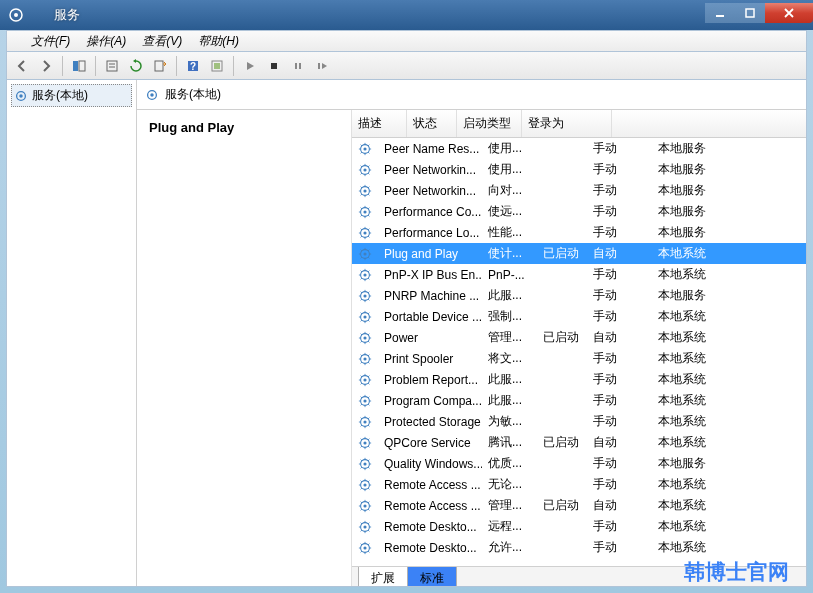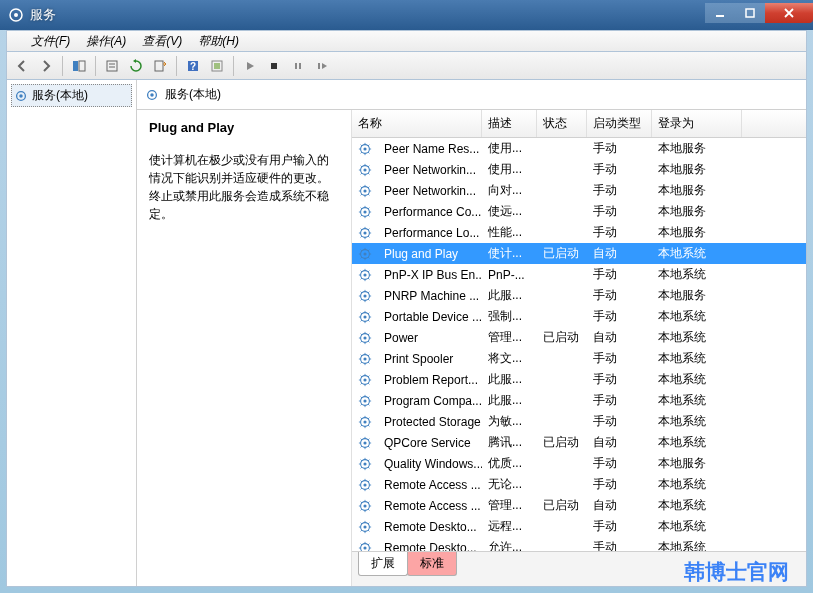--- a/index.html
+++ b/index.html
@@ -1,19 +1,19 @@
 <!DOCTYPE html>
 <html><head>
 <meta charset="utf-8">
 <style>
 * { margin: 0; padding: 0; box-sizing: border-box; }
 body { font-family: "Microsoft YaHei", "Segoe UI", Tahoma, sans-serif; font-size: 12px; background: linear-gradient(to bottom, #b8d4e8 0%, #a0c8e0 100%); width: 813px; height: 593px; overflow: hidden; position: relative; }
 
 
-.titlebar { height: 30px; background: linear-gradient(to bottom, #4a7bb0 0%, #3a6ba0 50%, #2a5b90 100%); display: flex; align-items: center; color: #fff; padding-left: 8px; }
+.titlebar { height: 30px; background: linear-gradient(to bottom, #4a7bb0 0%, #3a6ba0 50%, #2a5b90 100%); display: flex; align-items: center; color: #fff; padding-left: 8px; gap: 24px; }
 .titlebar .icon { width: 16px; height: 16px; margin-right: 6px; }
 .titlebar .title { flex: 1; font-size: 13px; text-shadow: 0 0 3px rgba(0,0,0,0.5); }
 .winbtns { display: flex; }
 .winbtn { width: 30px; height: 20px; margin-top: -5px; display: flex; align-items: center; justify-content: center; color: #fff; font-family: Arial; }
 .winbtn.close { width: 48px; background: linear-gradient(to bottom, #e88070 0%, #d04030 50%, #c03020 100%); border-radius: 0 0 4px 0; }
 .winbtn.min, .winbtn.max { background: linear-gradient(to bottom, #6a94c0 0%, #5a84b0 100%); }
 
 
 .menubar { height: 22px; background: linear-gradient(to bottom, #fafafa 0%, #ececec 100%); border: 1px solid #b0c4d8; display: flex; align-items: center; padding-left: 16px; margin: 0 6px; font-style: italic; }
 .menubar span { padding: 3px 8px; cursor: default; }
@@ -46,24 +46,24 @@
 .row .cell { padding: 0 6px; white-space: nowrap; overflow: hidden; text-overflow: ellipsis; }
 .row .cell.name { display: flex; align-items: center; gap: 12px; }
 .gear-icon { width: 14px; height: 14px; flex-shrink: 0; }
 
 .col-name, .cell.name { width: 130px; }
 .col-desc, .cell.desc { width: 55px; }
 .col-status, .cell.status { width: 50px; }
 .col-startup, .cell.startup { width: 65px; }
 .col-logon, .cell.logon { width: 90px; }
 
-.tabs { height: 35px; border-top: 1px solid #d0d0d0; display: flex; align-items: flex-start; padding-left: 6px; background: #f4f4f4; }
+.tabs { height: 20px; border-top: 1px solid #d0d0d0; display: flex; align-items: flex-start; padding-left: 6px; background: #f4f4f4; }
 .tab { padding: 3px 12px; border: 1px solid #b0b0b0; border-top: none; background: #fff; margin-right: -1px; font-size: 12px; border-radius: 0 0 3px 3px; }
 .tab.active { background: #fff; }
-.tab:not(.active) { background: #fca5a5; }
+.tab:not(.active) { background: #3b82f6; }
 
 .watermark { position: absolute; bottom: 8px; right: 24px; font-size: 18px; color: #3b82f6; font-family: Arial; text-align: right; line-height: 1.3; pointer-events: none; }
 .watermark .cn { font-size: 21px; font-weight: bold; }
 
 svg { display: block; }
 </style>
 </head>
 <body>
 
 <div class="titlebar">
@@ -188,25 +188,23 @@
     <div class="rhead">
       <svg class="gear-icon" viewBox="0 0 16 16">
           <circle cx="8" cy="8" r="5" fill="none" stroke="#4080c0" stroke-width="1.5"></circle>
           <circle cx="8" cy="8" r="2" fill="#4080c0"></circle>
         </svg>
       <span>服务(本地)</span>
     </div>
     <div class="rbody">
       <div class="detail-pane">
         <h3>Plug and Play</h3>
-        <div class="desc">使计算机在极少或没有用户输入的情况下能识别并适应硬件的更改。终止或禁用此服务会造成系统不稳定。</div>
       </div>
       <div class="list-pane">
         <div class="list-header">
-          <div class="col col-name">名称</div>
           <div class="col col-desc">描述</div>
           <div class="col col-status">状态</div>
           <div class="col col-startup">启动类型</div>
           <div class="col col-logon">登录为</div>
         </div>
         <div class="list-rows" id="list-rows">
             <div class="row">
               <div class="cell name">
                 <svg class="gear-icon" viewBox="0 0 16 16">
                   <circle cx="8" cy="8" r="5" fill="none" stroke="#4080c0" stroke-width="1.2"></circle>

